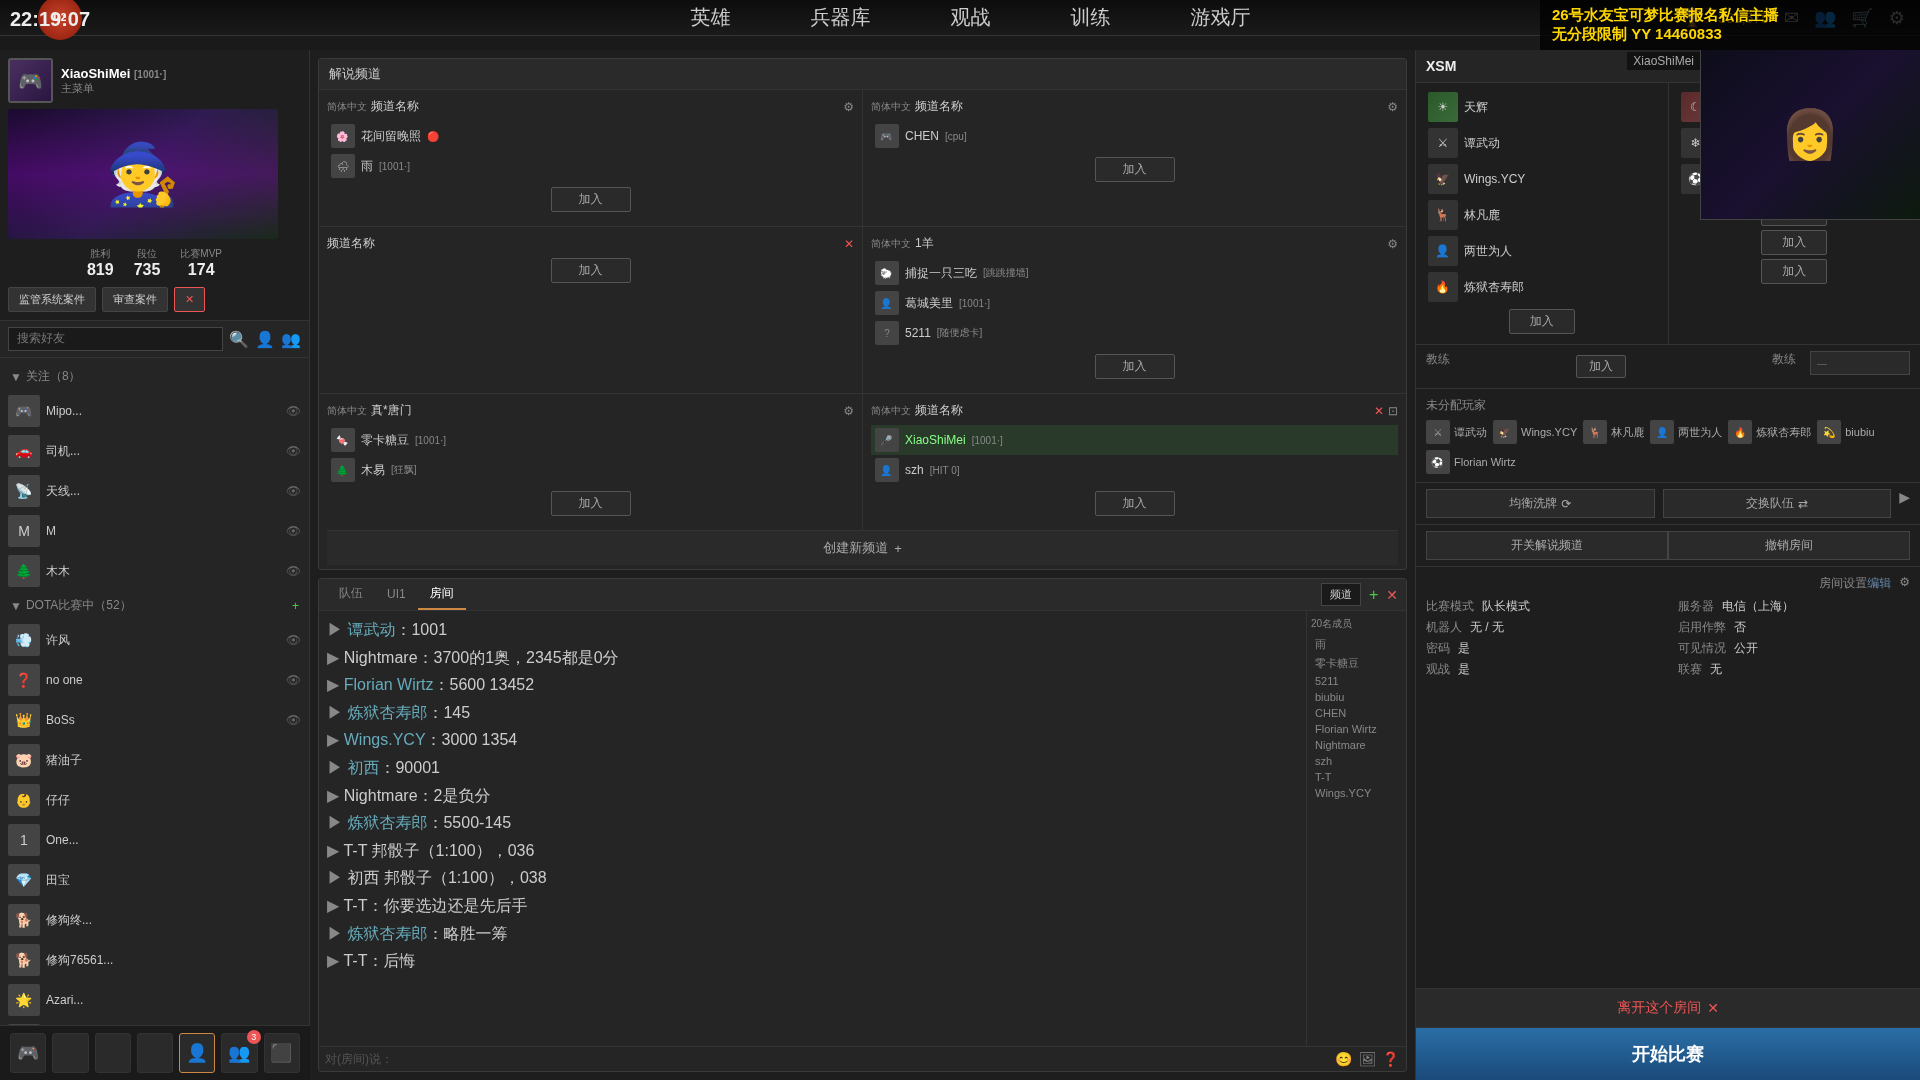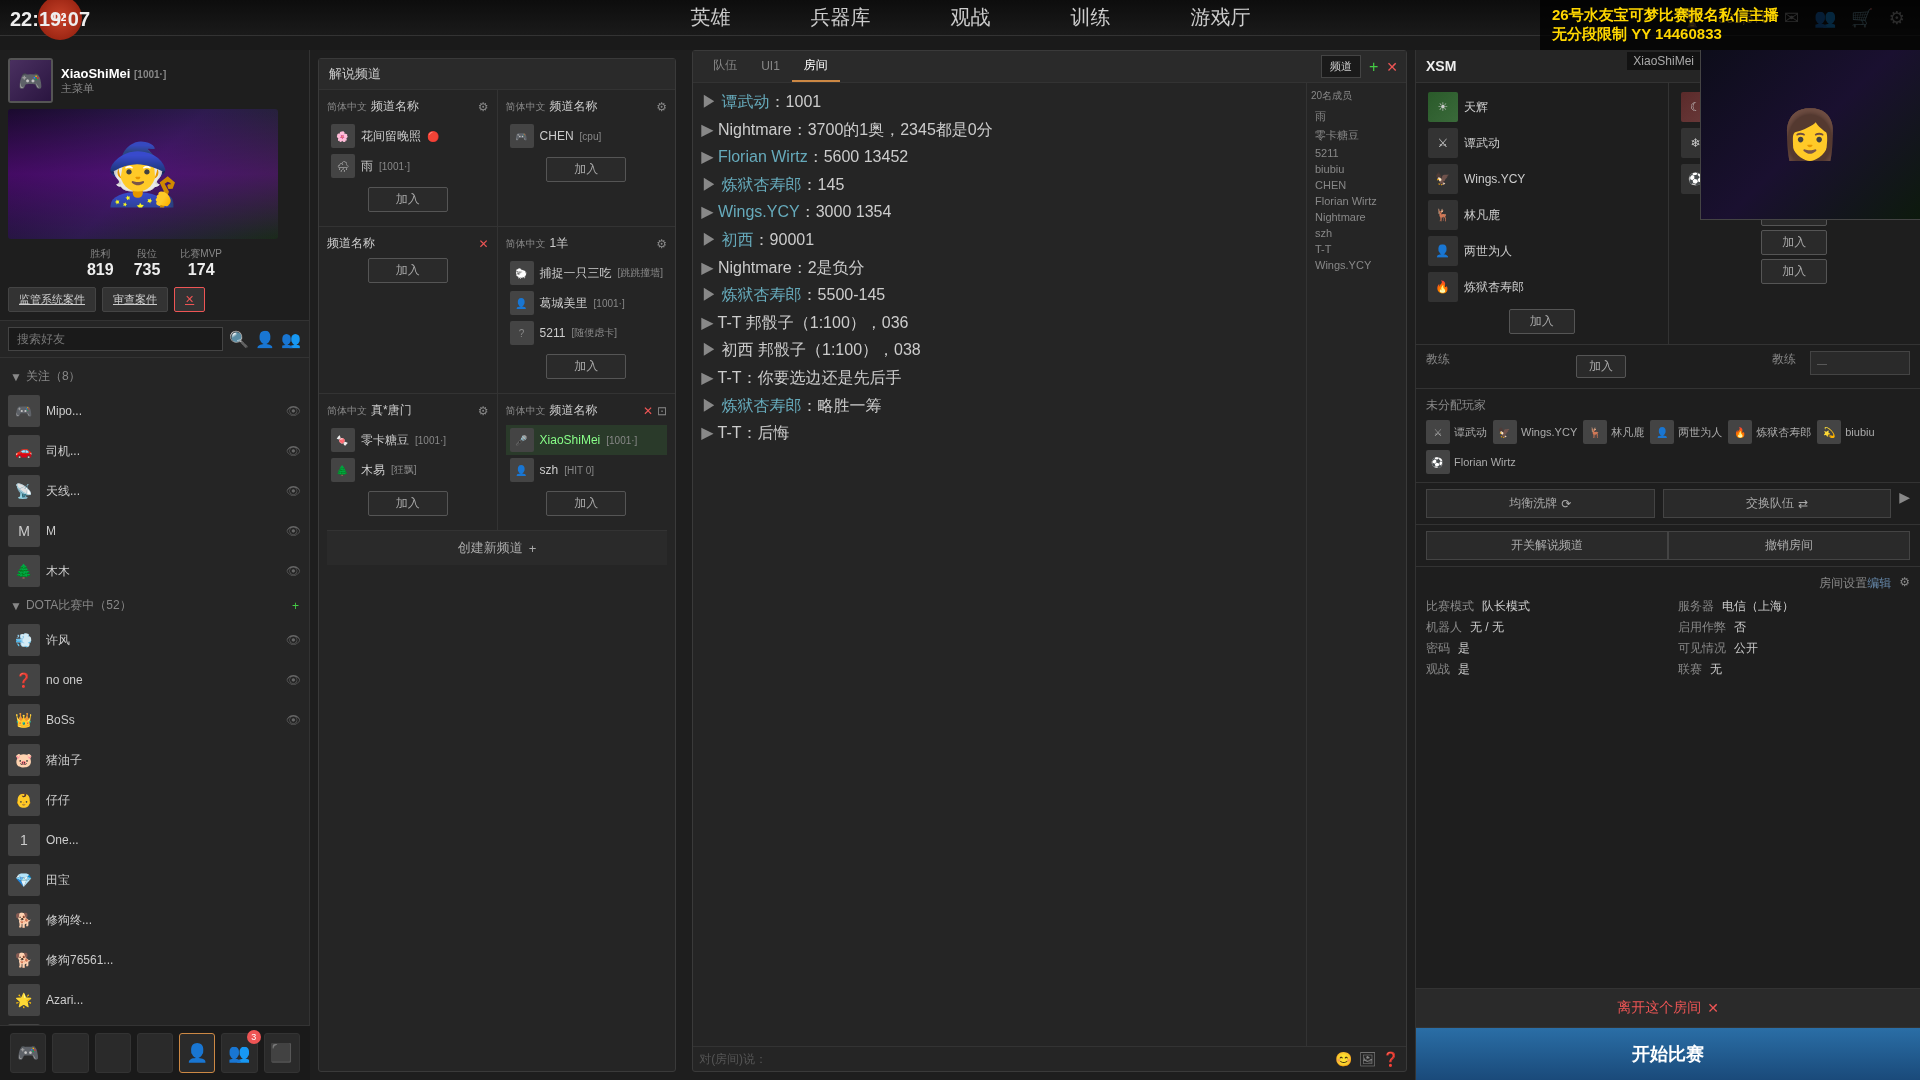--- a/index.html
+++ b/index.html
@@ -146,39 +146,39 @@
       margin-top: 4px;
     }
     .action-btn {
       background: #333;
       border: 1px solid #444;
       color: #ccc;
       padding: 4px 10px;
       font-size: 11px;
       cursor: pointer;
       border-radius: 2px;
-      text-decoration: underline;
     }
     .action-btn.red { color: #e55; border-color: #e55; }
 
     
     .search-section {
       padding: 6px 8px;
       border-bottom: 1px solid #333;
       display: flex;
       align-items: center;
       gap: 6px;
     }
     .search-input {
       flex: 1;
       background: #1a1a1a;
       border: 1px solid #444;
       color: #5eead4;
       padding: 4px 8px;
       font-size: 12px;
+      font-family: Liberation Mono, monospace;
     }
     .search-icon-btn {
       color: #888; font-size: 16px; cursor: pointer;
     }
 
     
     .friends-list {
       flex: 1;
       overflow-y: auto;
       padding: 4px 0;
@@ -253,21 +253,21 @@
 
     
     .main-panel {
       position: absolute;
       top: 50px;
       left: 310px;
       right: 505px;
       bottom: 0;
       background: #1e1e1e;
       display: flex;
-      flex-direction: row;
+      flex-direction: column;
     }
 
     
     .commentator-panel {
       background: #252525;
       margin: 8px;
       border: 1px solid #3a3a3a;
       border-radius: 3px;
     }
     .panel-title-bar {

